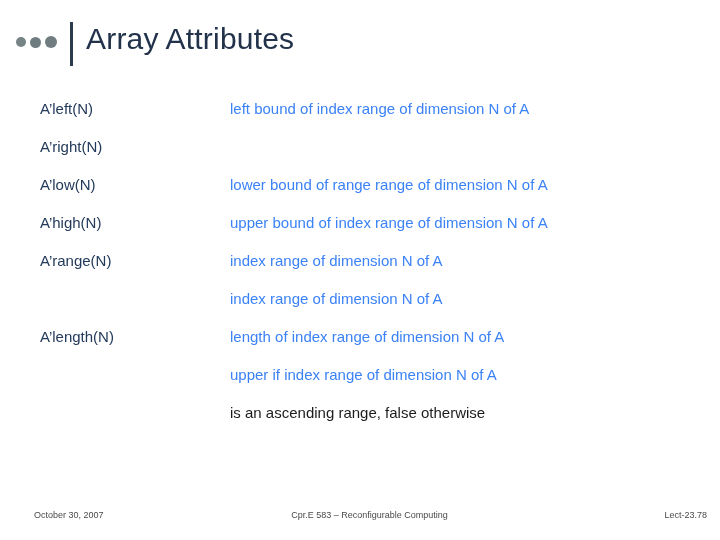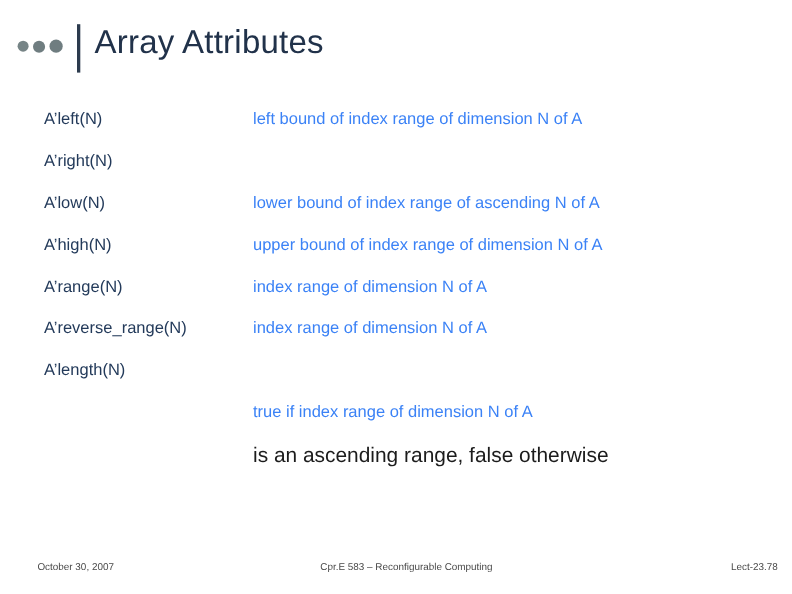--- a/index.html
+++ b/index.html
@@ -92,21 +92,21 @@
     white-space: nowrap;
   }
   
   .row.wide .desc {
     left: 218px;
   }
   .contd {
     position: absolute;
     left: 218px;
     top: 0;
-    font-size: 19px;
+    font-size: 15px;
     color: #1c1c1c;
     white-space: nowrap;
   }
   
   .footer {
     position: absolute;
     left: 0;
     bottom: 14px;
     width: 720px;
     height: 16px;
@@ -156,44 +156,44 @@
       <div class="term">A’left(N)</div>
       <div class="desc">left bound of index range of dimension N of A</div>
     </div>
 
     <div class="row">
       <div class="term">A’right(N)</div>
     </div>
 
     <div class="row">
       <div class="term">A’low(N)</div>
-      <div class="desc">lower bound of index range of ascending N of A</div>
+      <div class="desc">lower bound of range range of dimension N of A</div>
     </div>
 
     <div class="row">
       <div class="term">A’high(N)</div>
       <div class="desc">upper bound of index range of dimension N of A</div>
     </div>
 
     <div class="row">
       <div class="term">A’range(N)</div>
       <div class="desc">index range of dimension N of A</div>
     </div>
 
     <div class="row wide">
-      <div class="term">A’reverse_range(N)</div>
       <div class="desc">index range of dimension N of A</div>
     </div>
 
     <div class="row">
       <div class="term">A’length(N)</div>
-    </div>
-
-    <div class="row">
-      <div class="desc">true if index range of dimension N of A</div>
+      <div class="desc">length of index range of dimension N of A</div>
+    </div>
+
+    <div class="row">
+      <div class="desc">upper if index range of dimension N of A</div>
     </div>
 
     <div class="row">
       <div class="contd">is an ascending range, false otherwise</div>
     </div>
 
   </div>
 
   <div class="footer">
     <div class="date">October 30, 2007</div>

